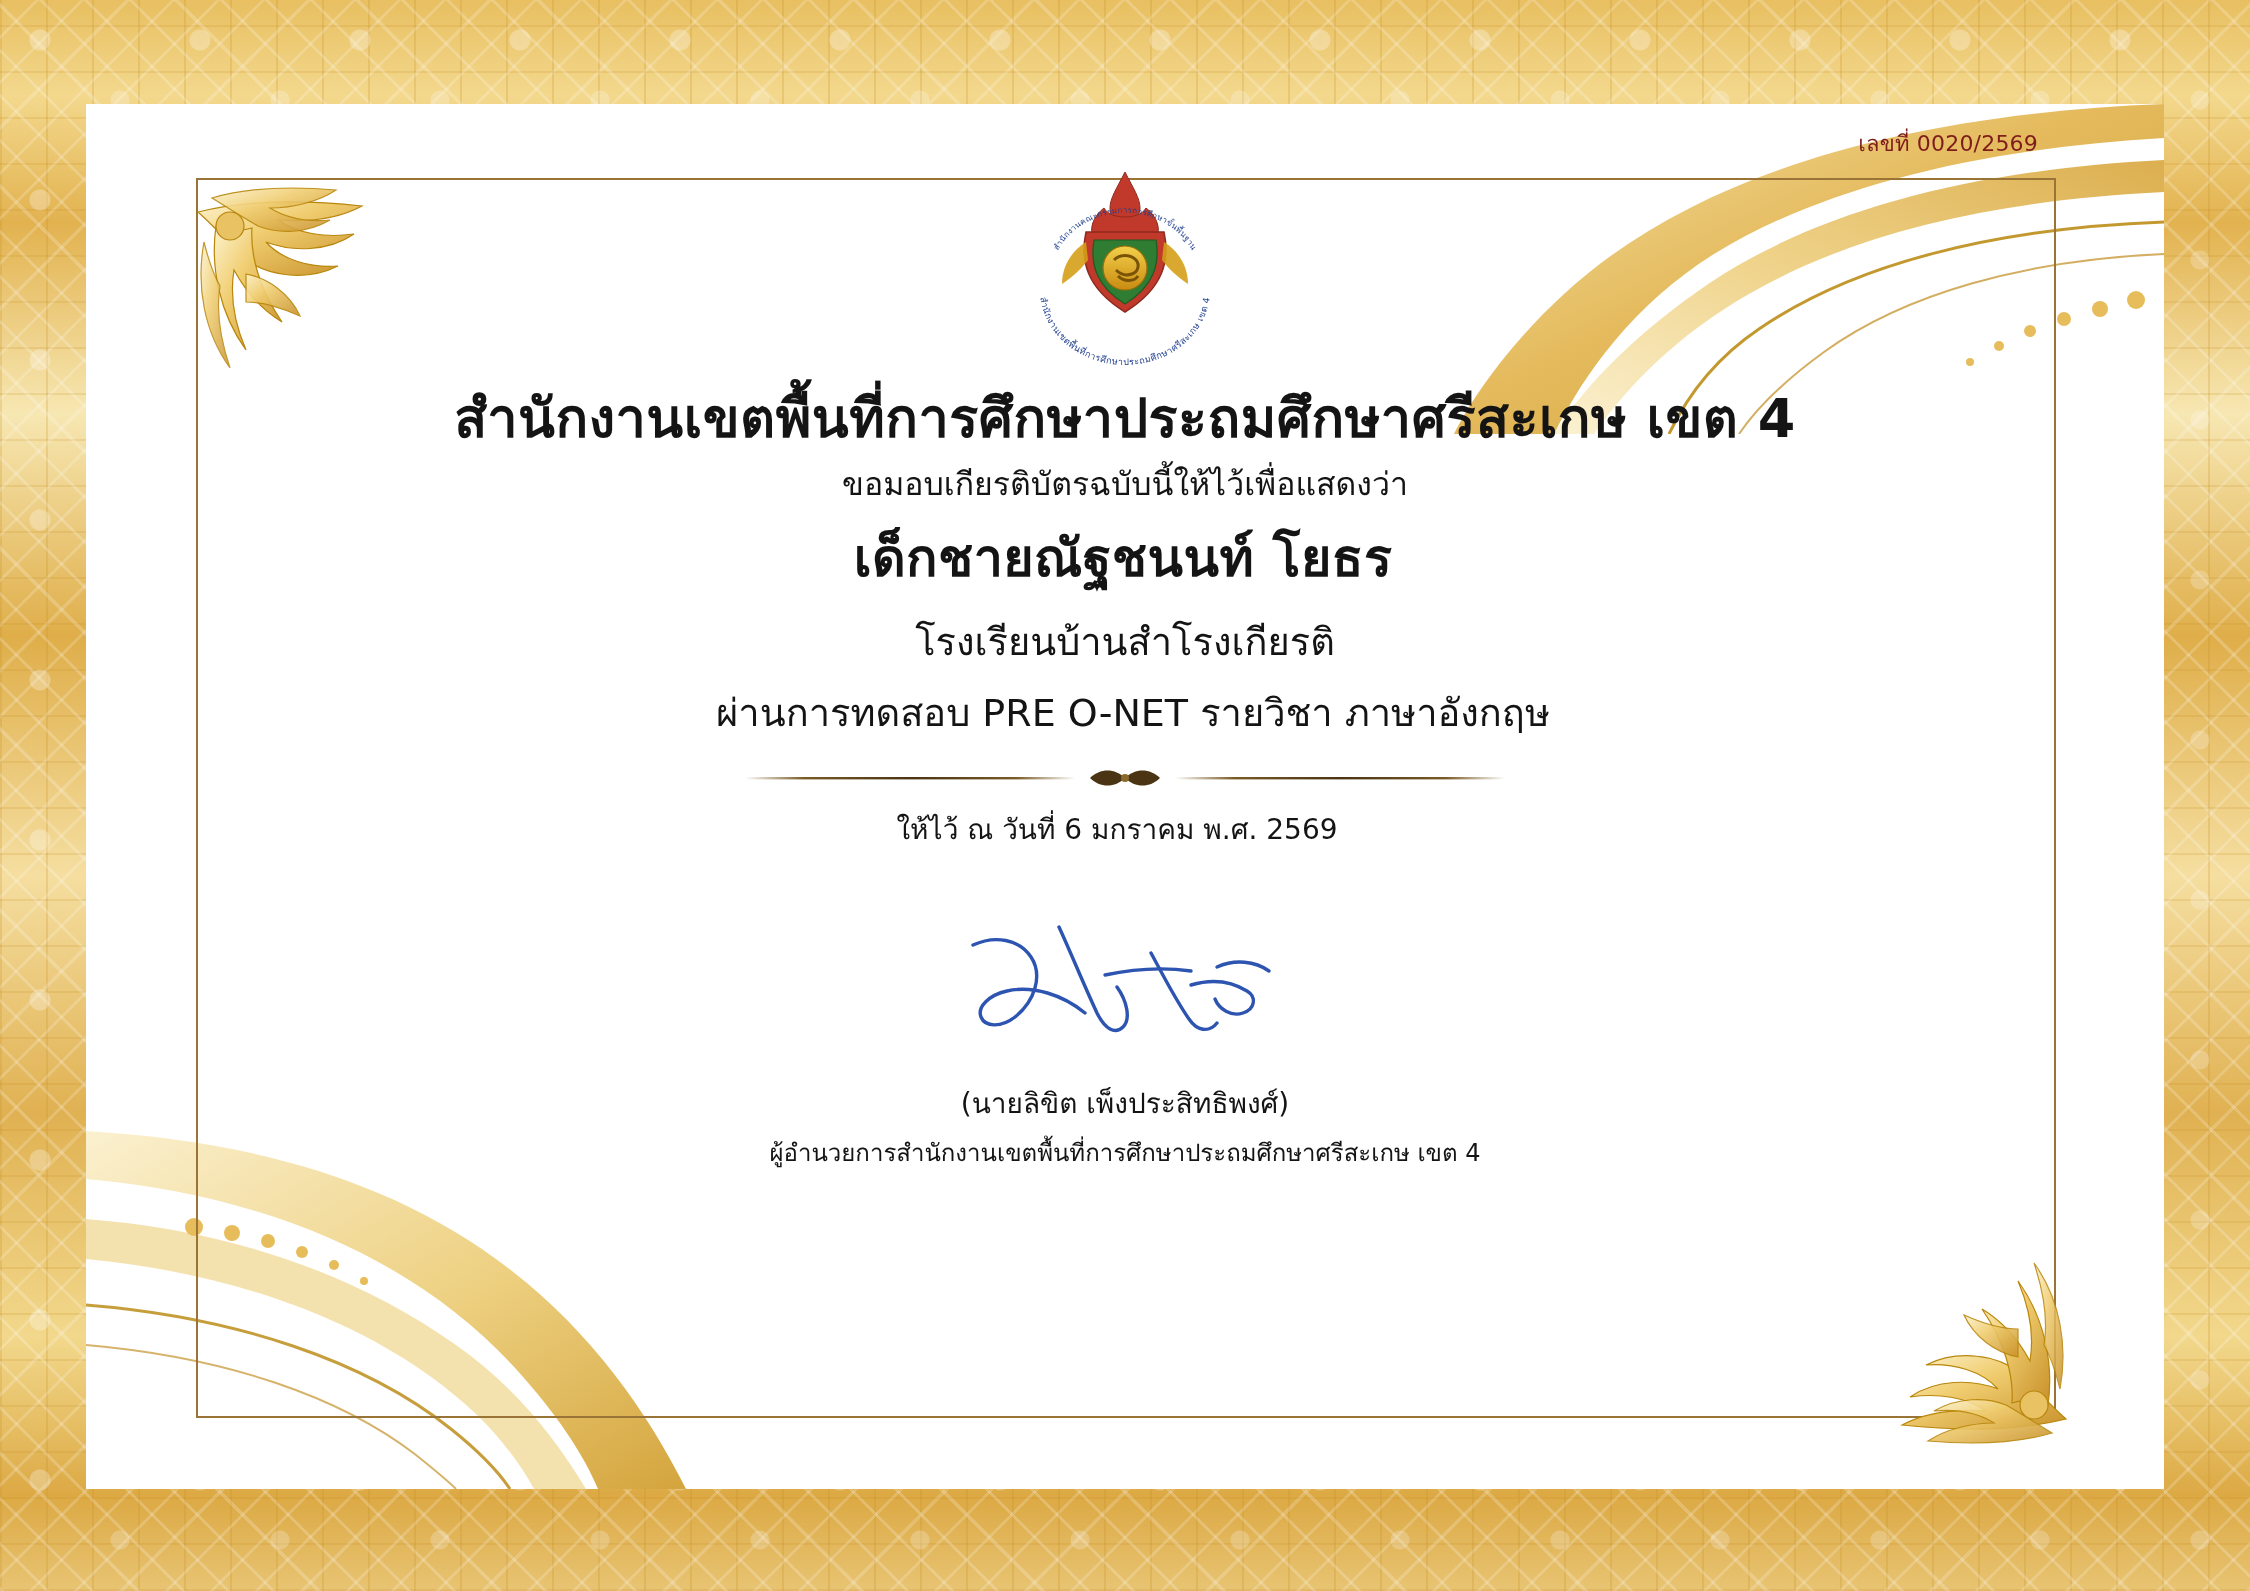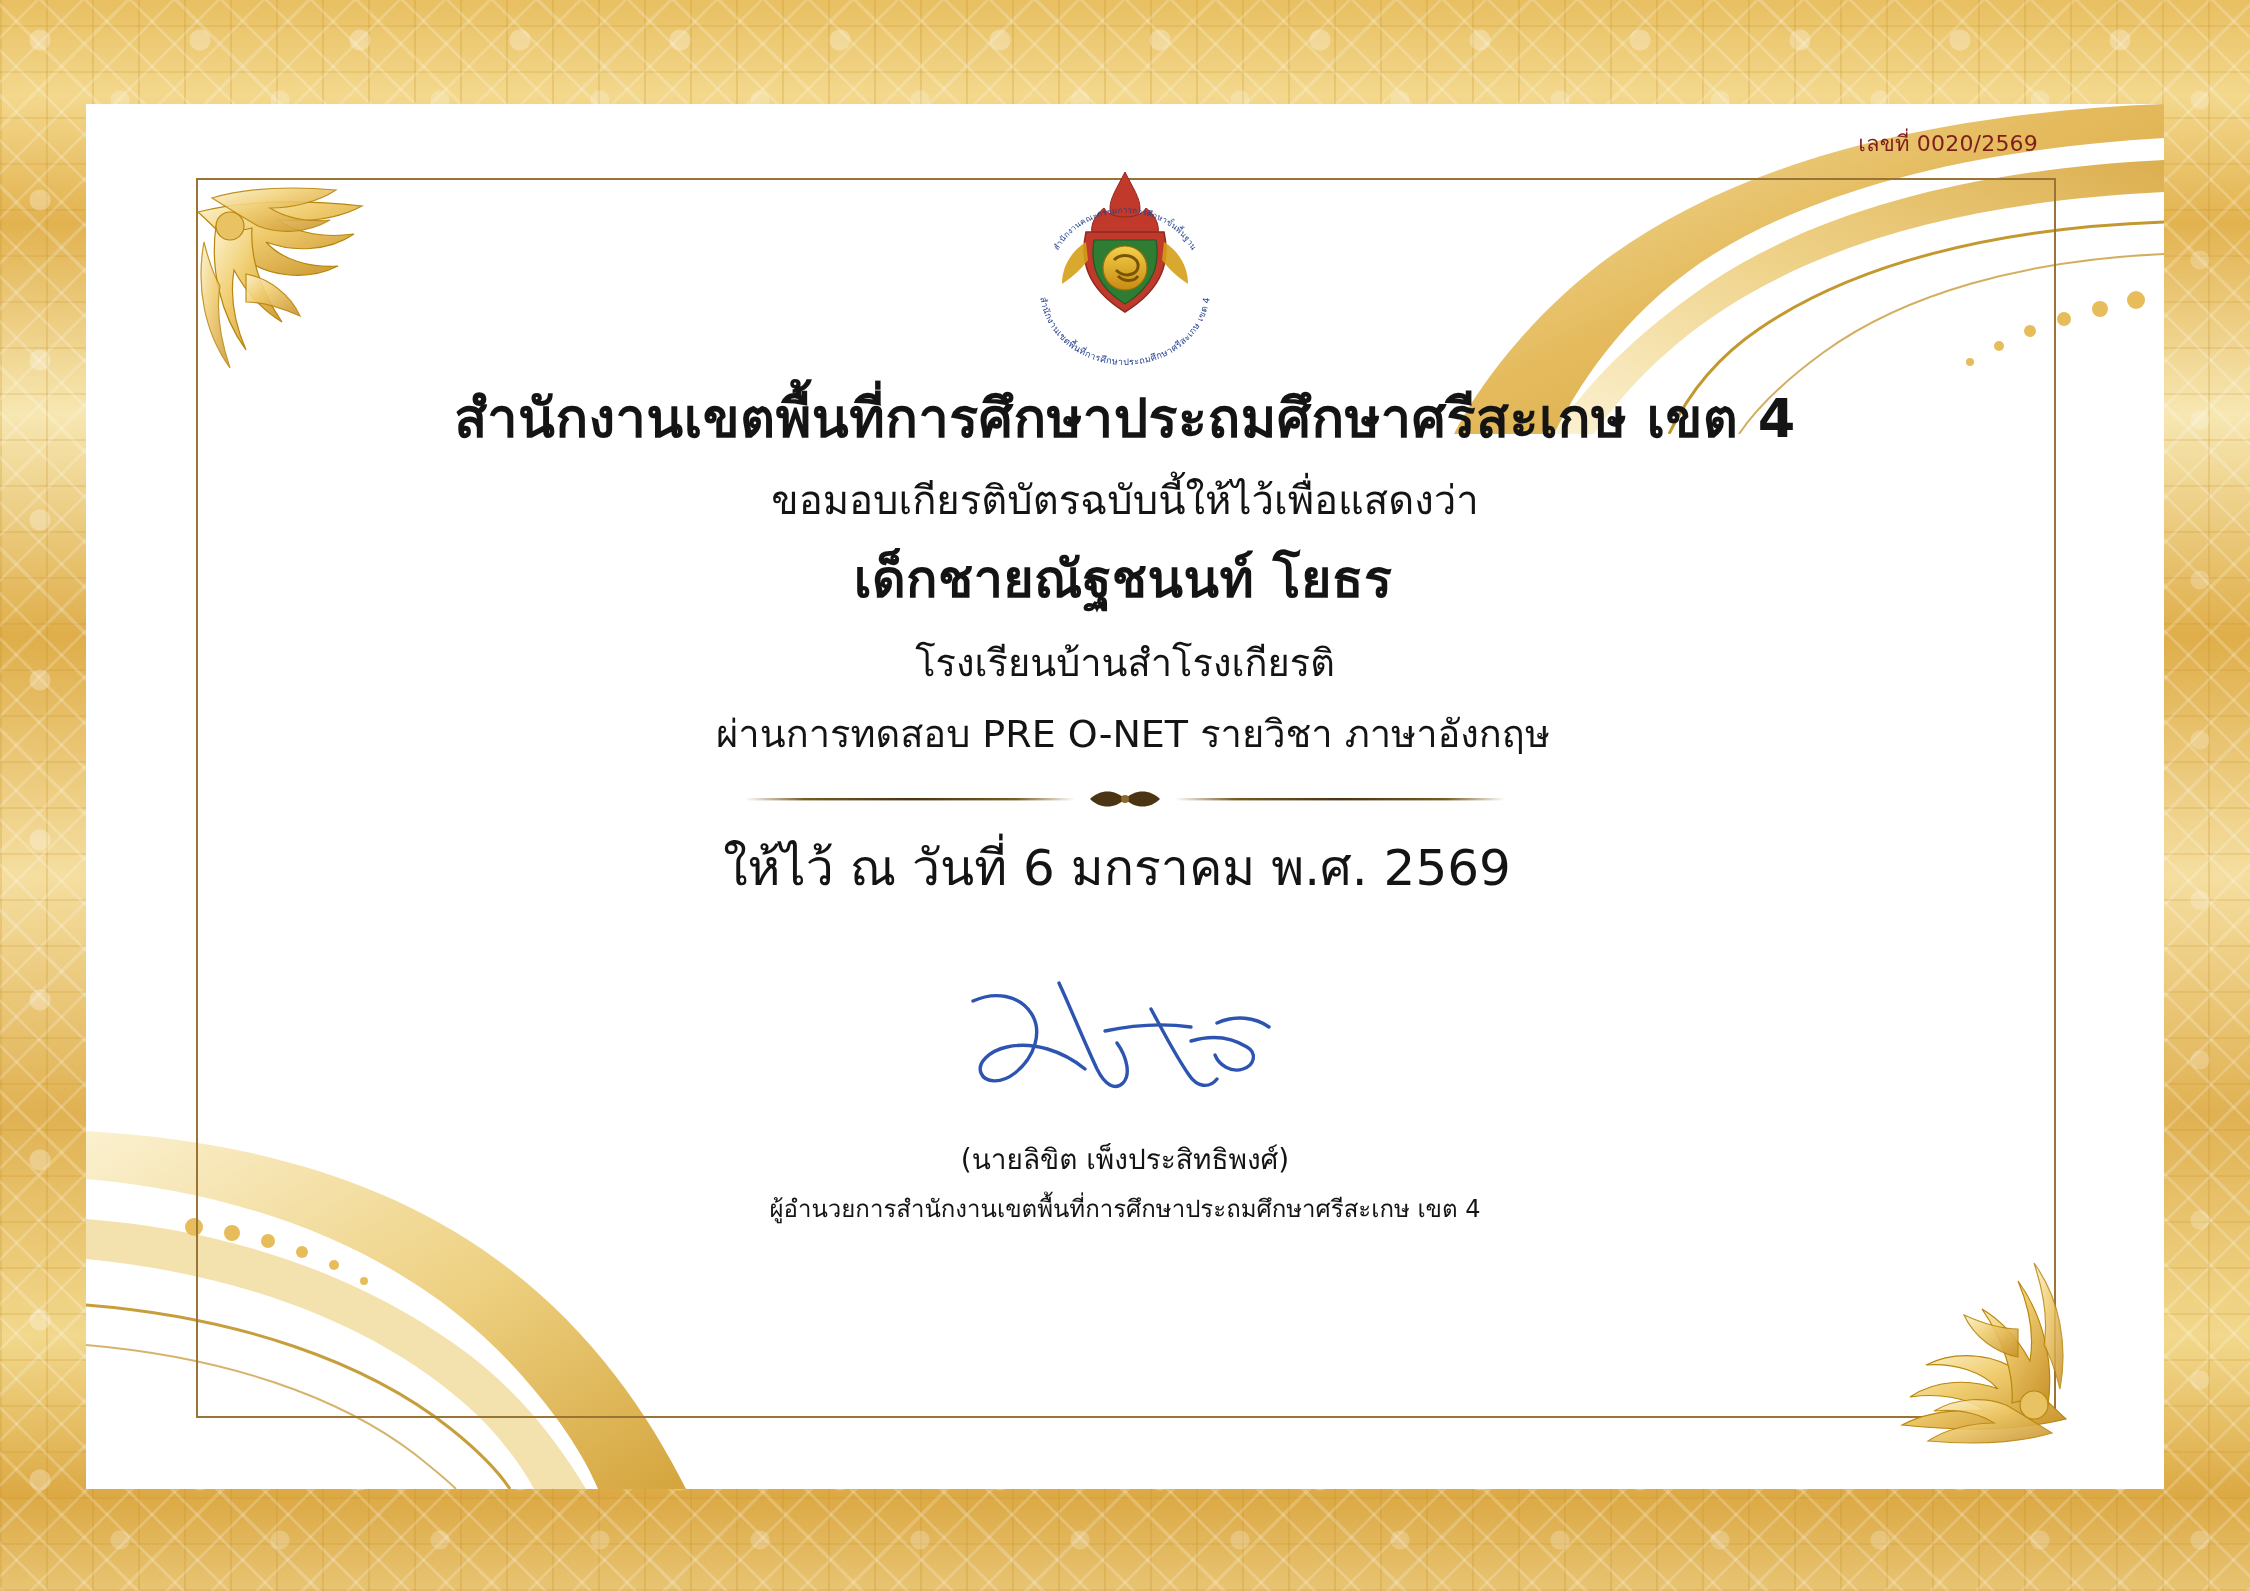--- a/index.html
+++ b/index.html
@@ -110,23 +110,23 @@
   }
 
   .org-name {
     font-size: 54px;
     font-weight: bold;
     line-height: 1.25;
     letter-spacing: 0.5px;
     margin: 6px 0 0 0;
   }
   .award-line {
-    font-size: 40px;
+    font-size: 32px;
     line-height: 1.35;
-    margin: 20px 0 0 0;
+    margin: 10px 0 0 0;
   }
   .recipient {
     font-size: 52px;
     font-weight: bold;
     margin: 10px 4px 0 0;
     letter-spacing: 0.4px;
   }
   .school {
     font-size: 38px;
     margin: 12px 0 0 0;
@@ -142,21 +142,21 @@
     height: 26px;
     margin: 22px auto 10px auto;
     position: relative;
   }
 
   .wish {
     font-size: 38px;
     margin: 12px 0 0 0;
   }
   .date-line {
-    font-size: 50px;
+    font-size: 28px;
     margin: 16px 16px 0 0;
   }
 
   .signature {
     width: 340px;
     height: 150px;
     margin: 58px auto 0 auto;
     display: block;
   }
 

